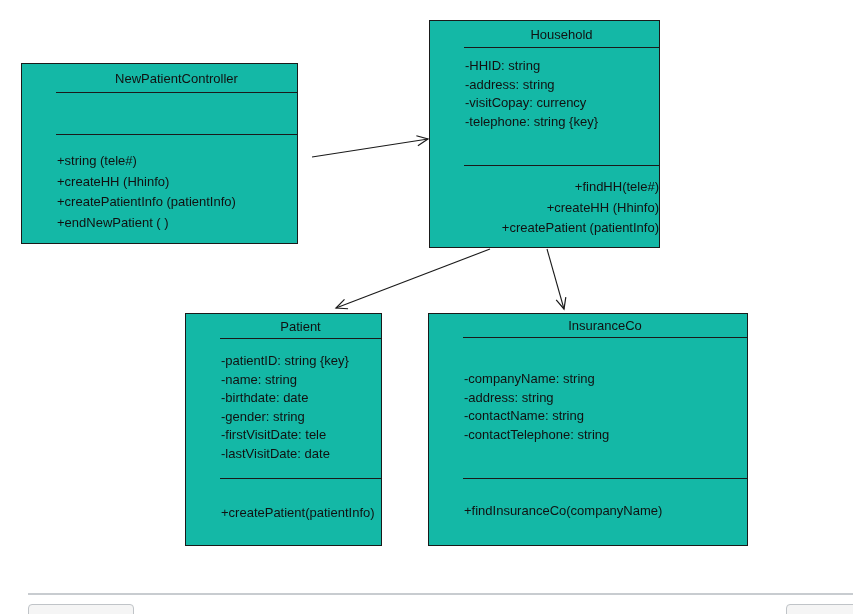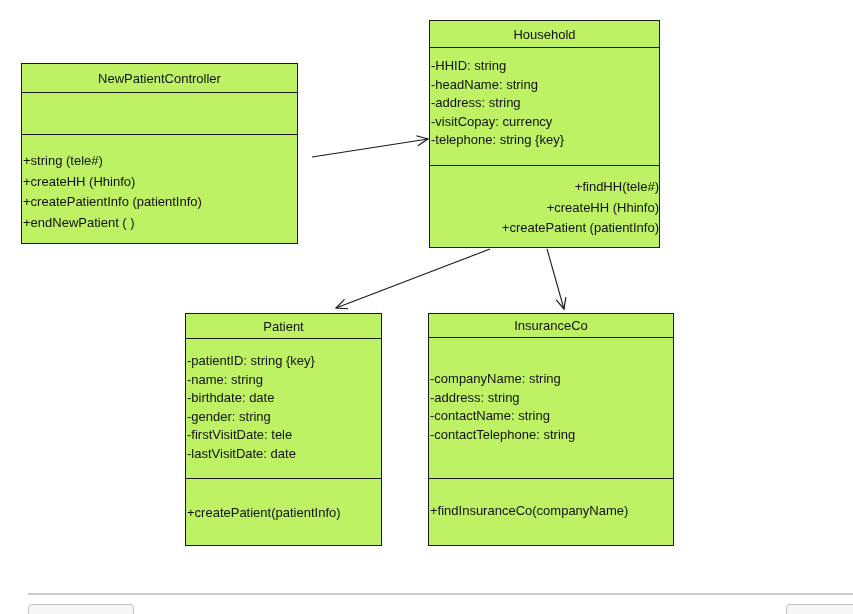--- a/index.html
+++ b/index.html
@@ -11,25 +11,26 @@
     width: 853px;
     height: 614px;
     background: #ffffff;
     overflow: hidden;
   }
 
   
   .uml-class {
     position: absolute;
     border: 1px solid #1a1a1a;
-    background: #bef264;
+    background: #14b8a6;
     color: #111111;
     font-size: 13px;
     display: flex;
     flex-direction: column;
+    padding-left: 34px;
   }
   .uml-title {
     border-bottom: 1px solid #1a1a1a;
     text-align: center;
     display: flex;
     align-items: center;
     justify-content: center;
     flex: 0 0 auto;
   }
   .uml-attrs {
@@ -54,21 +55,21 @@
   .box-household { left: 429px; top: 20px;  width: 231px; height: 228px; }
   .box-household .uml-title   { height: 27px; }
   .box-household .uml-attrs   { height: 118px; padding-top: 9px; }
   .box-household .uml-methods { padding-top: 11px; text-align: right; }
 
   .box-patient   { left: 185px; top: 313px; width: 197px; height: 233px; }
   .box-patient .uml-title   { height: 25px; }
   .box-patient .uml-attrs   { height: 140px; padding-top: 13px; }
   .box-patient .uml-methods { padding-top: 24px; }
 
-  .box-insuranceco { left: 428px; top: 313px; width: 246px; height: 233px; }
+  .box-insuranceco { left: 428px; top: 313px; width: 320px; height: 233px; }
   .box-insuranceco .uml-title   { height: 24px; }
   .box-insuranceco .uml-attrs   { height: 141px; padding-top: 32px; }
   .box-insuranceco .uml-methods { padding-top: 22px; }
 
   
   .arrows {
     position: absolute;
     left: 0; top: 0;
     width: 853px; height: 614px;
     pointer-events: none;
@@ -112,21 +113,20 @@
         <div class="uml-line">+createPatientInfo (patientInfo)</div>
         <div class="uml-line">+endNewPatient ( )</div>
       </div>
   </div>
 
   <div class="uml-class box-household">
     <div class="uml-title">Household</div>
     <div class="uml-attrs">
 
     <div class="uml-line">-HHID: string</div>
-        <div class="uml-line">-headName: string</div>
         <div class="uml-line">-address: string</div>
         <div class="uml-line">-visitCopay: currency</div>
         <div class="uml-line">-telephone: string {key}</div>
       </div>
     <div class="uml-methods">
 
     <div class="uml-line">+findHH(tele#)</div>
         <div class="uml-line">+createHH (Hhinfo)</div>
         <div class="uml-line">+createPatient (patientInfo)</div>
       </div>

